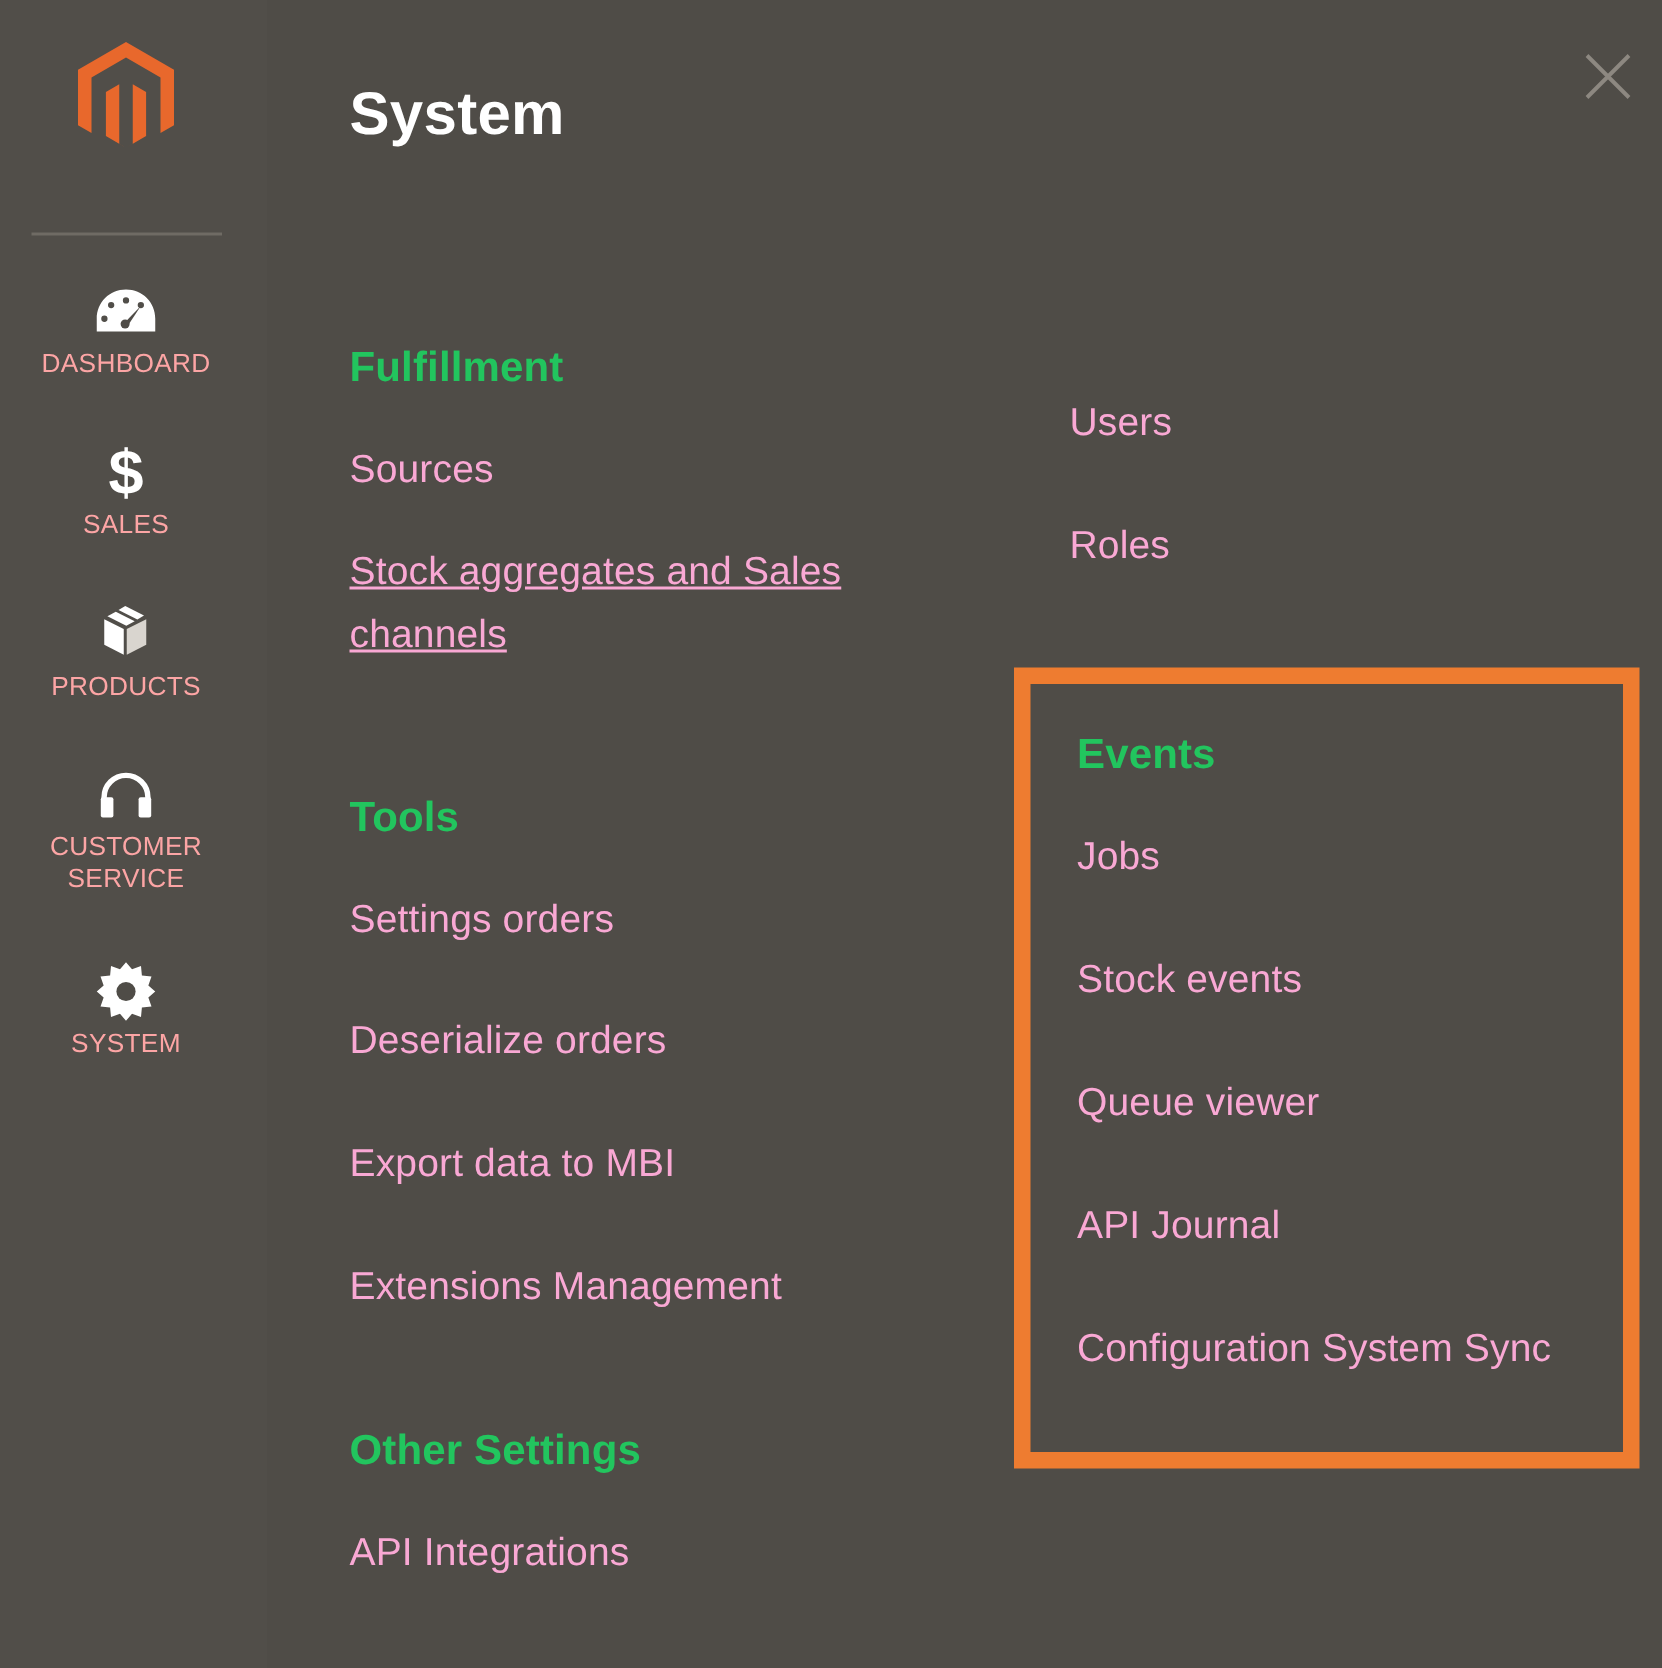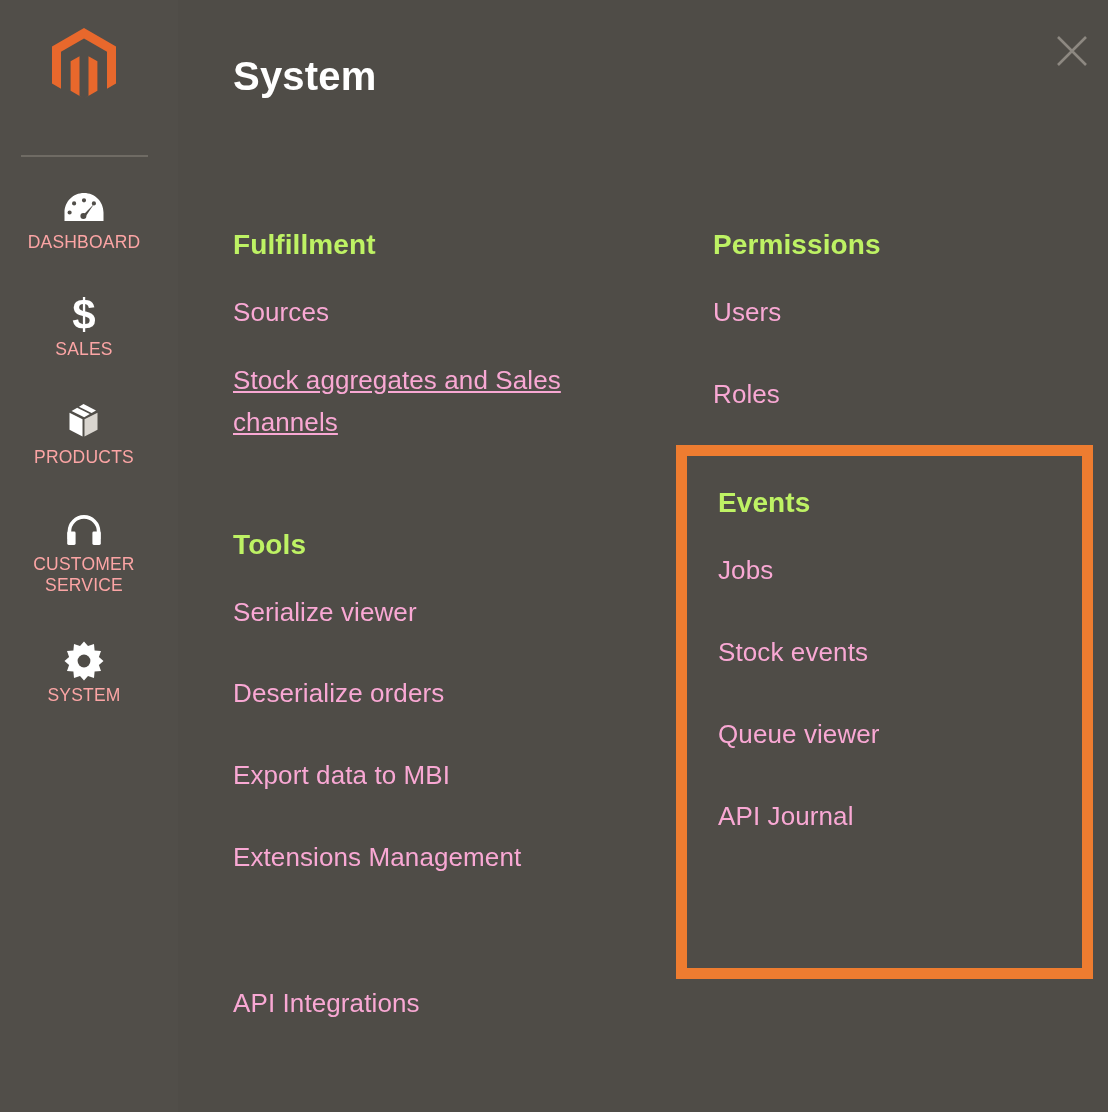--- a/index.html
+++ b/index.html
@@ -123,21 +123,21 @@
 
   
   .menu-col {
     position: absolute;
     top: 0;
   }
   #col-left  { left: 233px; width: 430px; }
   #col-right { left: 713px; width: 380px; }
 
   .group-title {
-    color: #bef264;
+    color: #22c55e;
     font-size: 28px;
     font-weight: 700;
     letter-spacing: 0.1px;
     line-height: 1.1;
   }
 
   .menu-link {
     display: block;
     color: #f9a8d4;
     font-size: 26px;
@@ -255,56 +255,57 @@
       <div class="group-title">Fulfillment</div>
       <div style="height:30px"></div>
       <a class="menu-link" href="#">Sources</a>
       <div style="height:26px"></div>
       <a class="menu-link" href="#" style="max-width:380px;text-decoration:underline;">Stock aggregates and Sales channels</a>
     </div>
 
     <div style="position:absolute; top:530px; left:0; width:400px;">
       <div class="group-title">Tools</div>
       <div style="height:30px"></div>
-      <a class="menu-link" href="#">Serialize viewer</a>
+      <a class="menu-link" href="#">Settings orders</a>
       <div style="height:39px"></div>
       <a class="menu-link" href="#">Deserialize orders</a>
       <div style="height:40px"></div>
       <a class="menu-link" href="#">Export data to MBI</a>
       <div style="height:40px"></div>
       <a class="menu-link" href="#">Extensions Management</a>
     </div>
 
     <div style="position:absolute; top:952px; left:0; width:400px;">
+      <div class="group-title">Other Settings</div>
       <div style="height:30px"></div>
       <a class="menu-link" href="#">API Integrations</a>
     </div>
 
   </div>
 
   <div class="menu-col" id="col-right">
 
     <div style="position:absolute; top:230px; left:0; width:380px;">
-      <div class="group-title">Permissions</div>
       <div style="height:30px"></div>
       <a class="menu-link" href="#">Users</a>
       <div style="height:40px"></div>
       <a class="menu-link" href="#">Roles</a>
     </div>
 
     <div style="position:absolute; top:488px; left:5px; width:380px;">
       <div class="group-title">Events</div>
       <div style="height:30px"></div>
       <a class="menu-link" href="#">Jobs</a>
       <div style="height:40px"></div>
       <a class="menu-link" href="#">Stock events</a>
       <div style="height:40px"></div>
       <a class="menu-link" href="#">Queue viewer</a>
       <div style="height:40px"></div>
       <a class="menu-link" href="#">API Journal</a>
       <div style="height:40px"></div>
+      <a class="menu-link" href="#">Configuration System Sync</a>
     </div>
 
   </div>
 
   <div id="events-highlight"></div>
 
 </div>
 
 </body></html>

